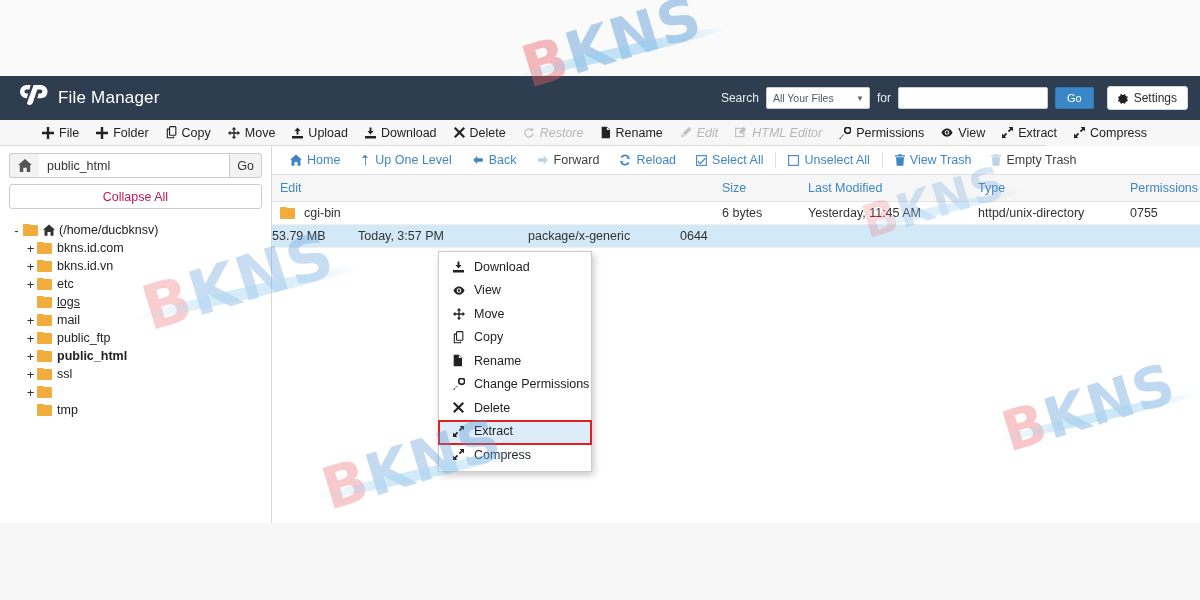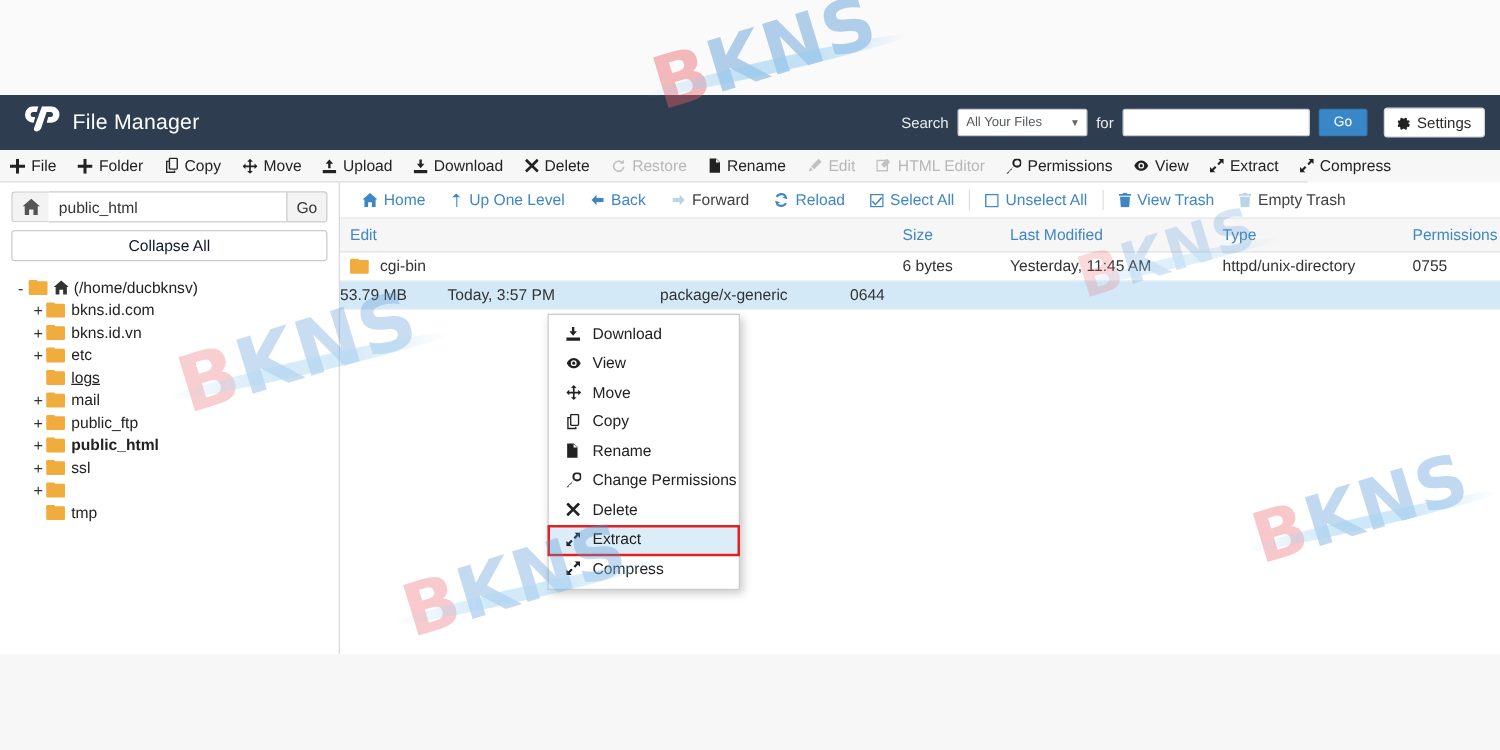--- a/index.html
+++ b/index.html
@@ -73,27 +73,27 @@
   .settings-btn {
     height: 24px; padding: 0 10px; background:#fff; border:1px solid #d3d7da; border-radius:3px;
     font-size: 12px; color:#2b2b2b; display:flex; align-items:center; gap:5px; cursor:pointer;
     margin-left: 6px;
   }
 
   
   .toolbar {
     position: absolute; left:0; top:120px; width:1046px; height:26px;
     background:#f7f7f7; border-bottom:1px solid #dcdcdc;
-    display:flex; align-items:center; z-index: 9;
+    display:flex; align-items:center; z-index: 9; padding-left: 34px;
   }
   .tb-item {
     display:flex; align-items:center; gap:5px;
     font-size: 12.5px; color:#222; padding: 0 9px 0 8px; cursor:pointer; white-space:nowrap;
   }
-  .tb-item.disabled { color:#b7b7b7; cursor:default; }
+  .tb-item.disabled { color:#b7b7b7; cursor:default;font-style:italic; }
   .tb-item .ic { font-size: 12px; line-height: 1; display:inline-flex; }
 
   
   .body {
     position:absolute; left:0; top:146px; width:1200px; height:377px; background:#fff;padding-left:44px;
   }
   .sidebar {
     position:absolute; left:0; top:0; width:272px; height:377px;
     border-right:1px solid #d8d8d8; background:#fff;
   }
@@ -105,21 +105,21 @@
   .path-input {
     flex:1; height:25px; border:1px solid #ccc; border-right:none; border-left:none; background:#fff;
     font-size:12.5px; color:#333; padding: 0 8px; font-family:"Liberation Sans", sans-serif;
   }
   .go-sq {
     width:33px; height:25px; background:#f3f3f3; border:1px solid #ccc; border-radius:0 3px 3px 0;
     display:flex; align-items:center; justify-content:center; font-size:12.5px; color:#333; cursor:pointer;
   }
   .collapse-all {
     margin: 6px 9px 0 9px; height:25px; border:1px solid #ccc; border-radius:3px; background:#fff;
-    display:flex; align-items:center; justify-content:center; font-size:12.5px; color:#0f172a; cursor:pointer;
+    display:flex; align-items:center; justify-content:center; font-size:12.5px; color:#be185d; cursor:pointer;
   }
   .tree { margin-top: 12px; padding-left: 10px; }
   .tnode { display:flex; align-items:center; height:18px; font-size:12.5px; color:#222; white-space:nowrap; }
   .tog { width:13px; text-align:center; font-size:13px; color:#333; cursor:pointer; line-height:1; }
   .tog.blank { visibility:hidden; }
   .folder { margin-right:5px; display:inline-flex; }
   .tnode .lbl { cursor:pointer; }
   .tnode.cur .lbl { font-weight:700; }
 
   

